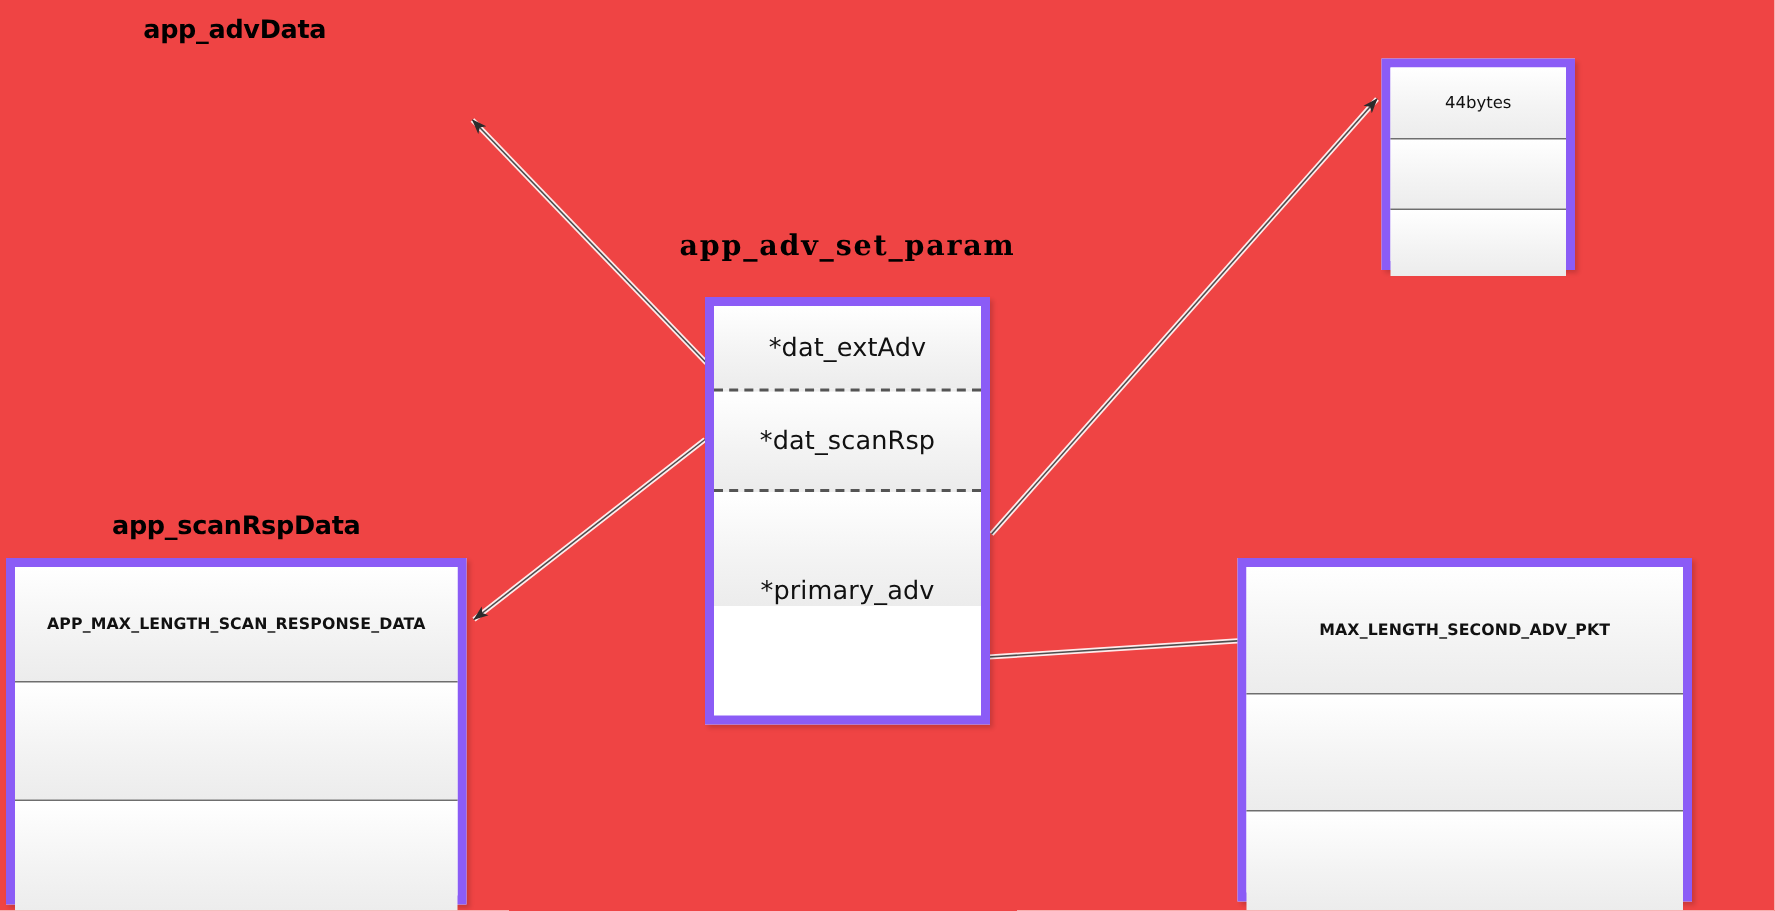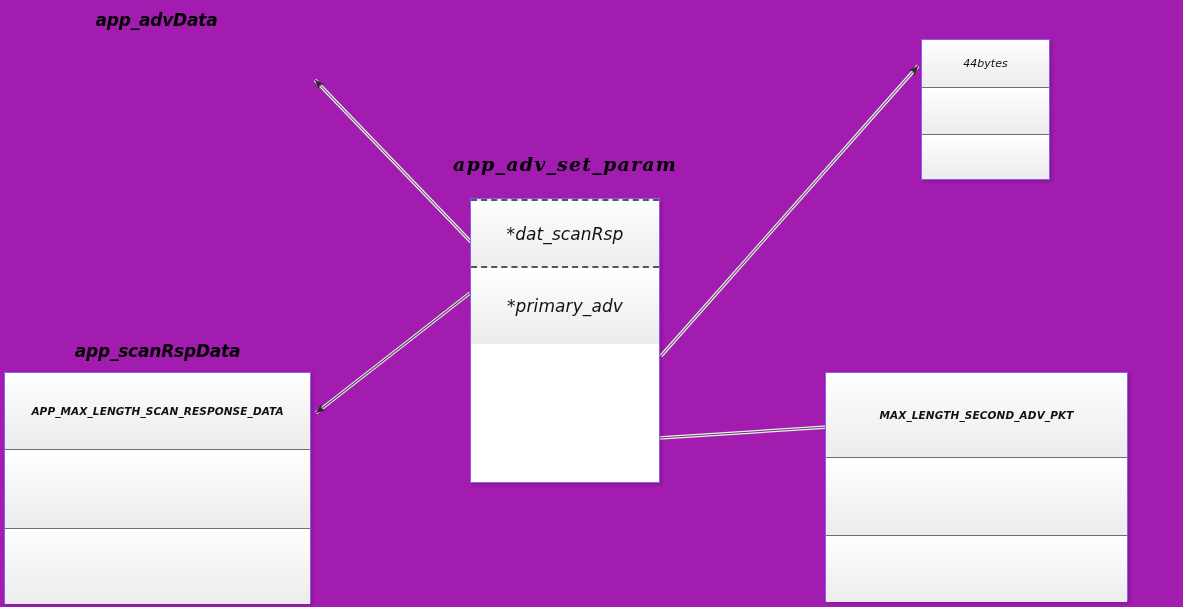--- a/index.html
+++ b/index.html
@@ -7,23 +7,22 @@
     padding: 0;
     background: #ffffff;
   }
   body {
     font-family: "Liberation Sans", sans-serif;
   }
   #canvas {
     position: relative;
     width: 1183px;
     height: 607px;
-    background: #a21caf;
+    background: #ef4444;
     overflow: hidden;
-    font-style: italic;
   }
   
   .title {
     position: absolute;
     font-weight: bold;
     color: #000000;
     white-space: nowrap;
     text-align: center;
     line-height: 1;
   }
@@ -34,21 +33,21 @@
   }
   .title.mono {
     font-family: "DejaVu Serif", serif;
     font-size: 19px;
     letter-spacing: 1.2px;
   }
   
   .struct {
     position: absolute;
     box-sizing: border-box;
-    border: 1px solid #8b5cf6;
+    border: 6px solid #8b5cf6;
     background: #ffffff;
     box-shadow: 2px 2px 3px rgba(0,0,0,0.16);
   }
   .row {
     box-sizing: border-box;
     width: 100%;
     display: flex;
     align-items: center;
     justify-content: center;
     background: linear-gradient(to bottom, #ffffff 0%, #f3f3f3 60%, #ececec 100%);
@@ -134,24 +133,27 @@
       <span class="row-label"></span>
     </div>
     <div class="row solid-sep" style="height:76px;">
       <span class="row-label"></span>
     </div>
   </div>
 
   <div class="title mono" style="left:440px; top:155px; width:250px;">app_adv_set_param</div>
 
   <div class="struct" style="left:470px; top:198px; width:190px; height:285px;">
+    <div class="row" style="height:55px;">
+      <span class="row-label big">*dat_extAdv</span>
+    </div>
     <div class="row dash-sep" style="height:67px;">
       <span class="row-label big">*dat_scanRsp</span>
     </div>
-    <div class="row dash-sep" style="height:78px;">
+    <div class="row dash-sep" style="height:78px;align-items:flex-end;">
       <span class="row-label big">*primary_adv</span>
     </div>
   </div>
 
 
   <div class="struct" style="left:921px; top:39px; width:129px; height:141px;">
     <div class="row" style="height:47px;">
       <span class="row-label plain">44bytes</span>
     </div>
     <div class="row solid-sep" style="height:47px;">

